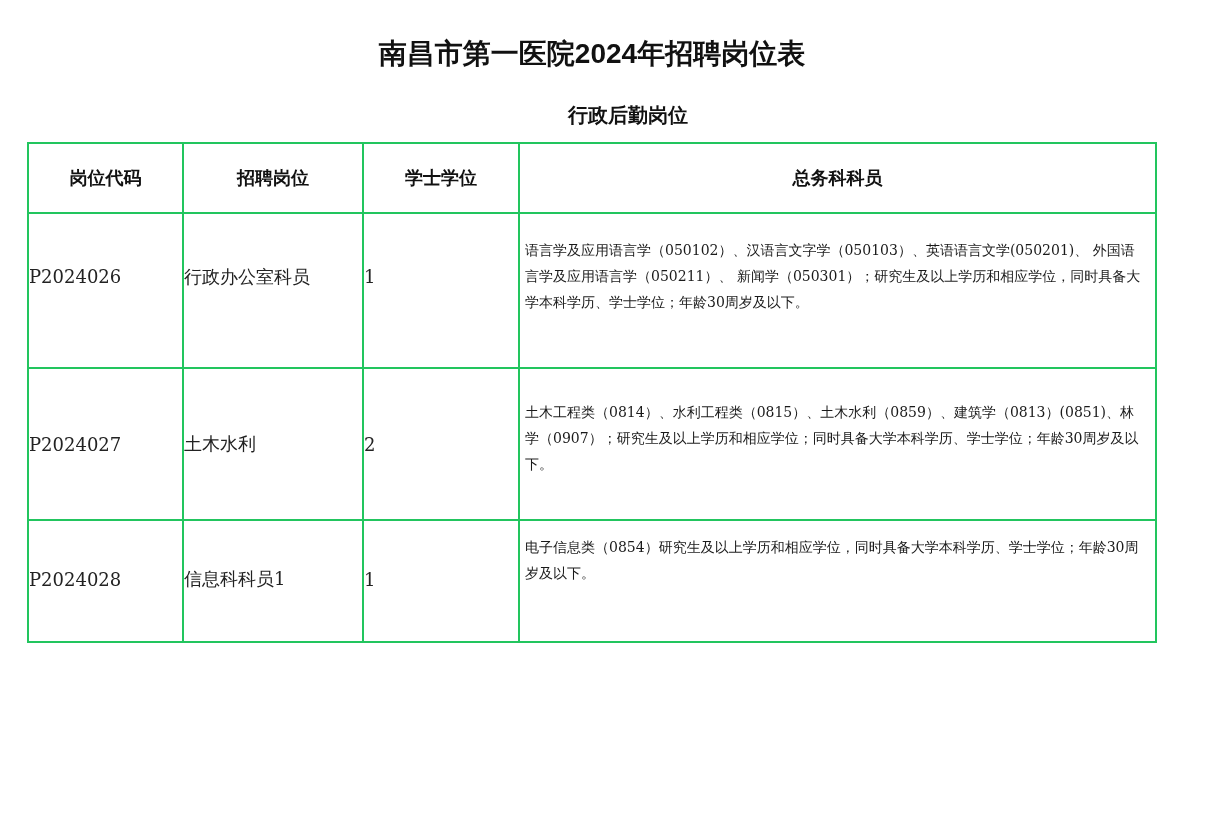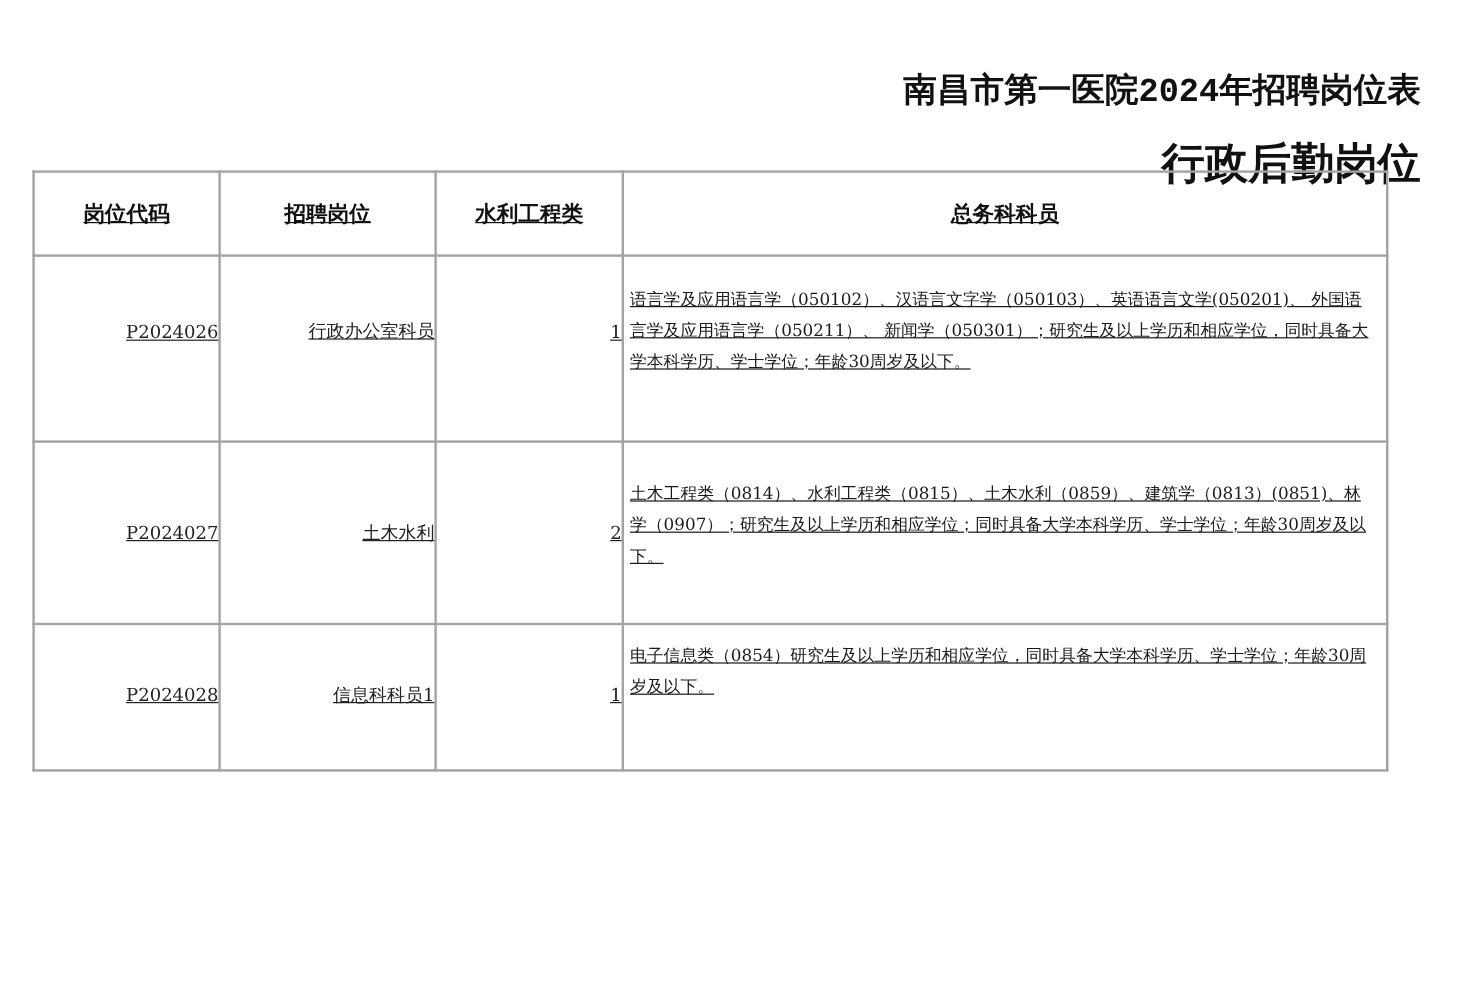--- a/index.html
+++ b/index.html
@@ -12,61 +12,60 @@
       height: 840px;
       position: relative;
       overflow: hidden;
       font-family: "DejaVu Serif", "Liberation Serif", serif;
       color: #111111;
     }
     .title {
       position: absolute;
       left: 0;
       width: 1184px;
-      text-align: right;
-      font-family: Liberation Mono, monospace;
+      text-align: center;
+      font-family: Liberation Sans, sans-serif;
       font-weight: bold;
       color: #111;
-      margin-top: 24px;
     }
     .title-main {
       top: 34px;
       font-size: 28px;
       letter-spacing: 0px;
       line-height: 40px;
     }
     .title-sub {
       top: 95px;
-      font-size: 36px;
+      font-size: 20px;
       line-height: 40px;
+      padding-left: 36px;
     }
     table.jobs {
       position: absolute;
       left: 27px;
       top: 142px;
       width: 1128px;
       border-collapse: collapse;
       table-layout: fixed;
     }
     table.jobs th, table.jobs td {
-      border: 2px solid #a3a3a3;
+      border: 2px solid #22c55e;
       padding: 0;
       vertical-align: middle;
-      text-decoration: underline;
     }
     table.jobs th {
       height: 68px;
       font-family: "DejaVu Sans", "Liberation Sans", sans-serif;
       font-weight: bold;
       font-size: 18px;
       text-align: center;
     }
     table.jobs td {
-      font-size: 15px;
-      text-align: right;
+      font-size: 18px;
+      text-align: left;
       color: #222;
     }
     table.jobs td.cond {
       text-align: left;
       padding: 0 12px 0 5px;
       font-size: 14px;
       line-height: 26px;
       color: #1a1a1a;
       word-break: break-all;
     }
@@ -76,21 +75,21 @@
     col.c1 { width: 155px; }
     col.c2 { width: 180px; }
     col.c3 { width: 156px; }
     col.c4 { width: 637px; }
     tr.r1 td { height: 153px; }
     tr.r2 td { height: 150px; border-radius: 19px; }
     tr.r3 td { height: 120px; margin-left: 42px; }
     tr.r4 td { height: 123px; }
     .v-offset-r1 { position: relative; top: -14px; }
     .v-offset-r2 { position: relative; top: 0px; }
-    .v-offset-r3 { position: relative; top: -2px; padding-left: 24px; }
+    .v-offset-r3 { position: relative; top: -2px; }
     .v-offset-r4 { position: relative; top: 0px; }
     .cond-r1 { position: relative; top: -15px; }
     .cond-r2 { position: relative; top: -6px; }
     .cond-r3 { position: relative; top: -21px; }
     .cond-r4 { position: relative; top: -3px; }
   </style>
 </head>
 <body>
 
 <div class="title title-main">南昌市第一医院2024年招聘岗位表</div>
@@ -100,21 +99,21 @@
   <colgroup>
     <col class="c1">
       <col class="c2">
       <col class="c3">
       <col class="c4">
   </colgroup>
   <thead>
     <tr>
       <th>岗位代码</th>
       <th>招聘岗位</th>
-      <th>水利工程类</th>
+      <th>学士学位</th>
       <th>总务科科员</th>
     </tr>
   </thead>
   <tbody>
     <tr class="r1">
       <td>
           <span class="cell-inner v-offset-r1">P2024026</span>
         </td>
       <td>
           <span class="cell-inner v-offset-r1">行政办公室科员</span>

